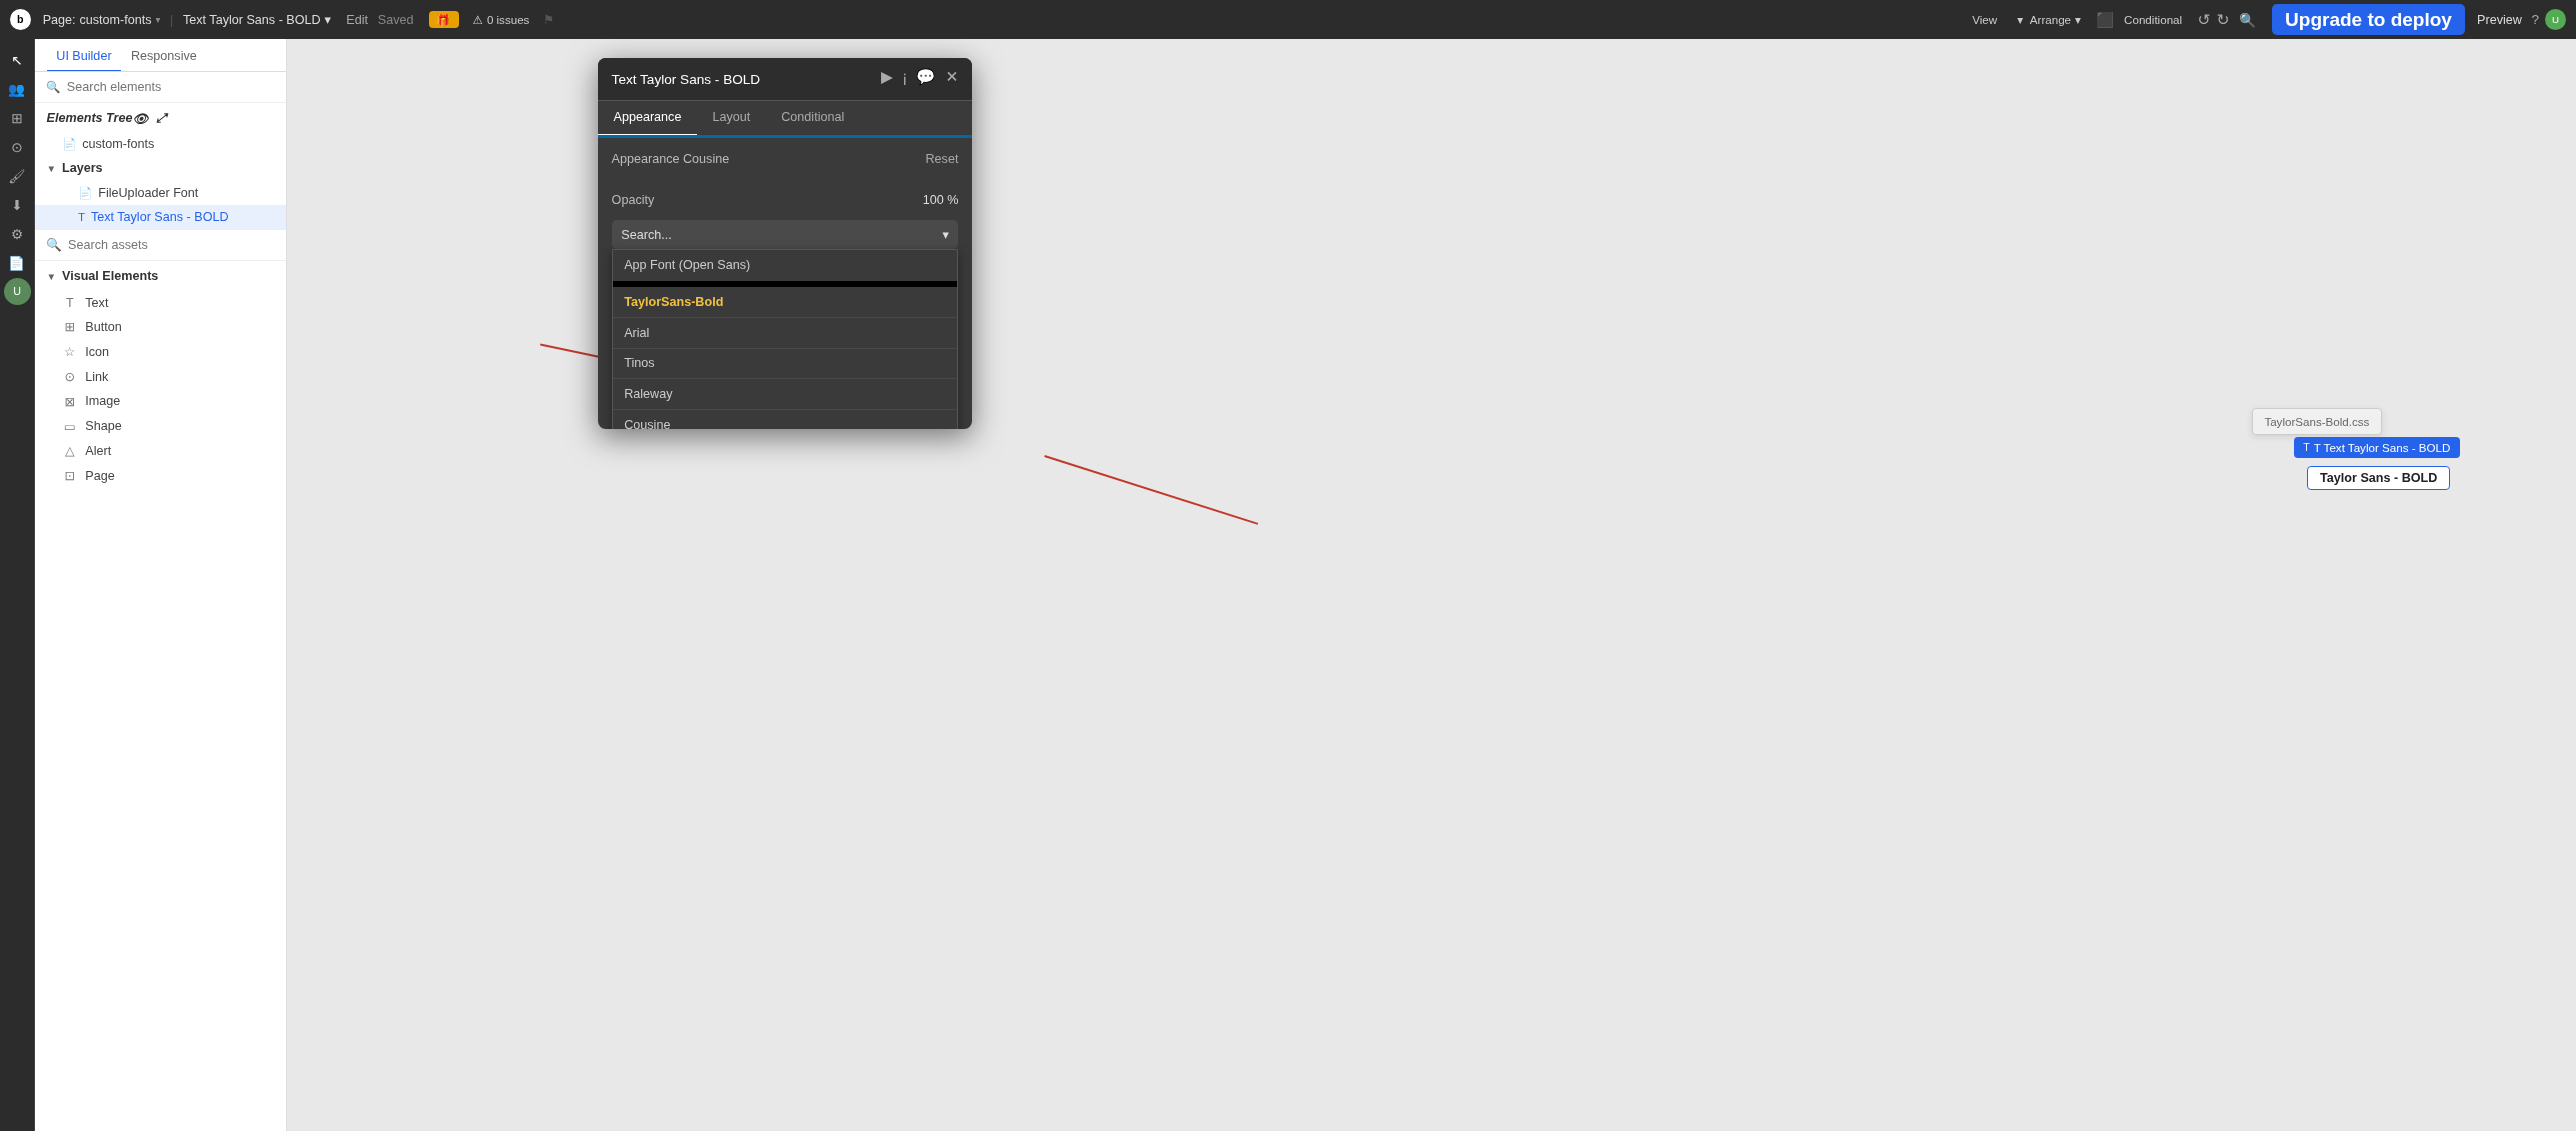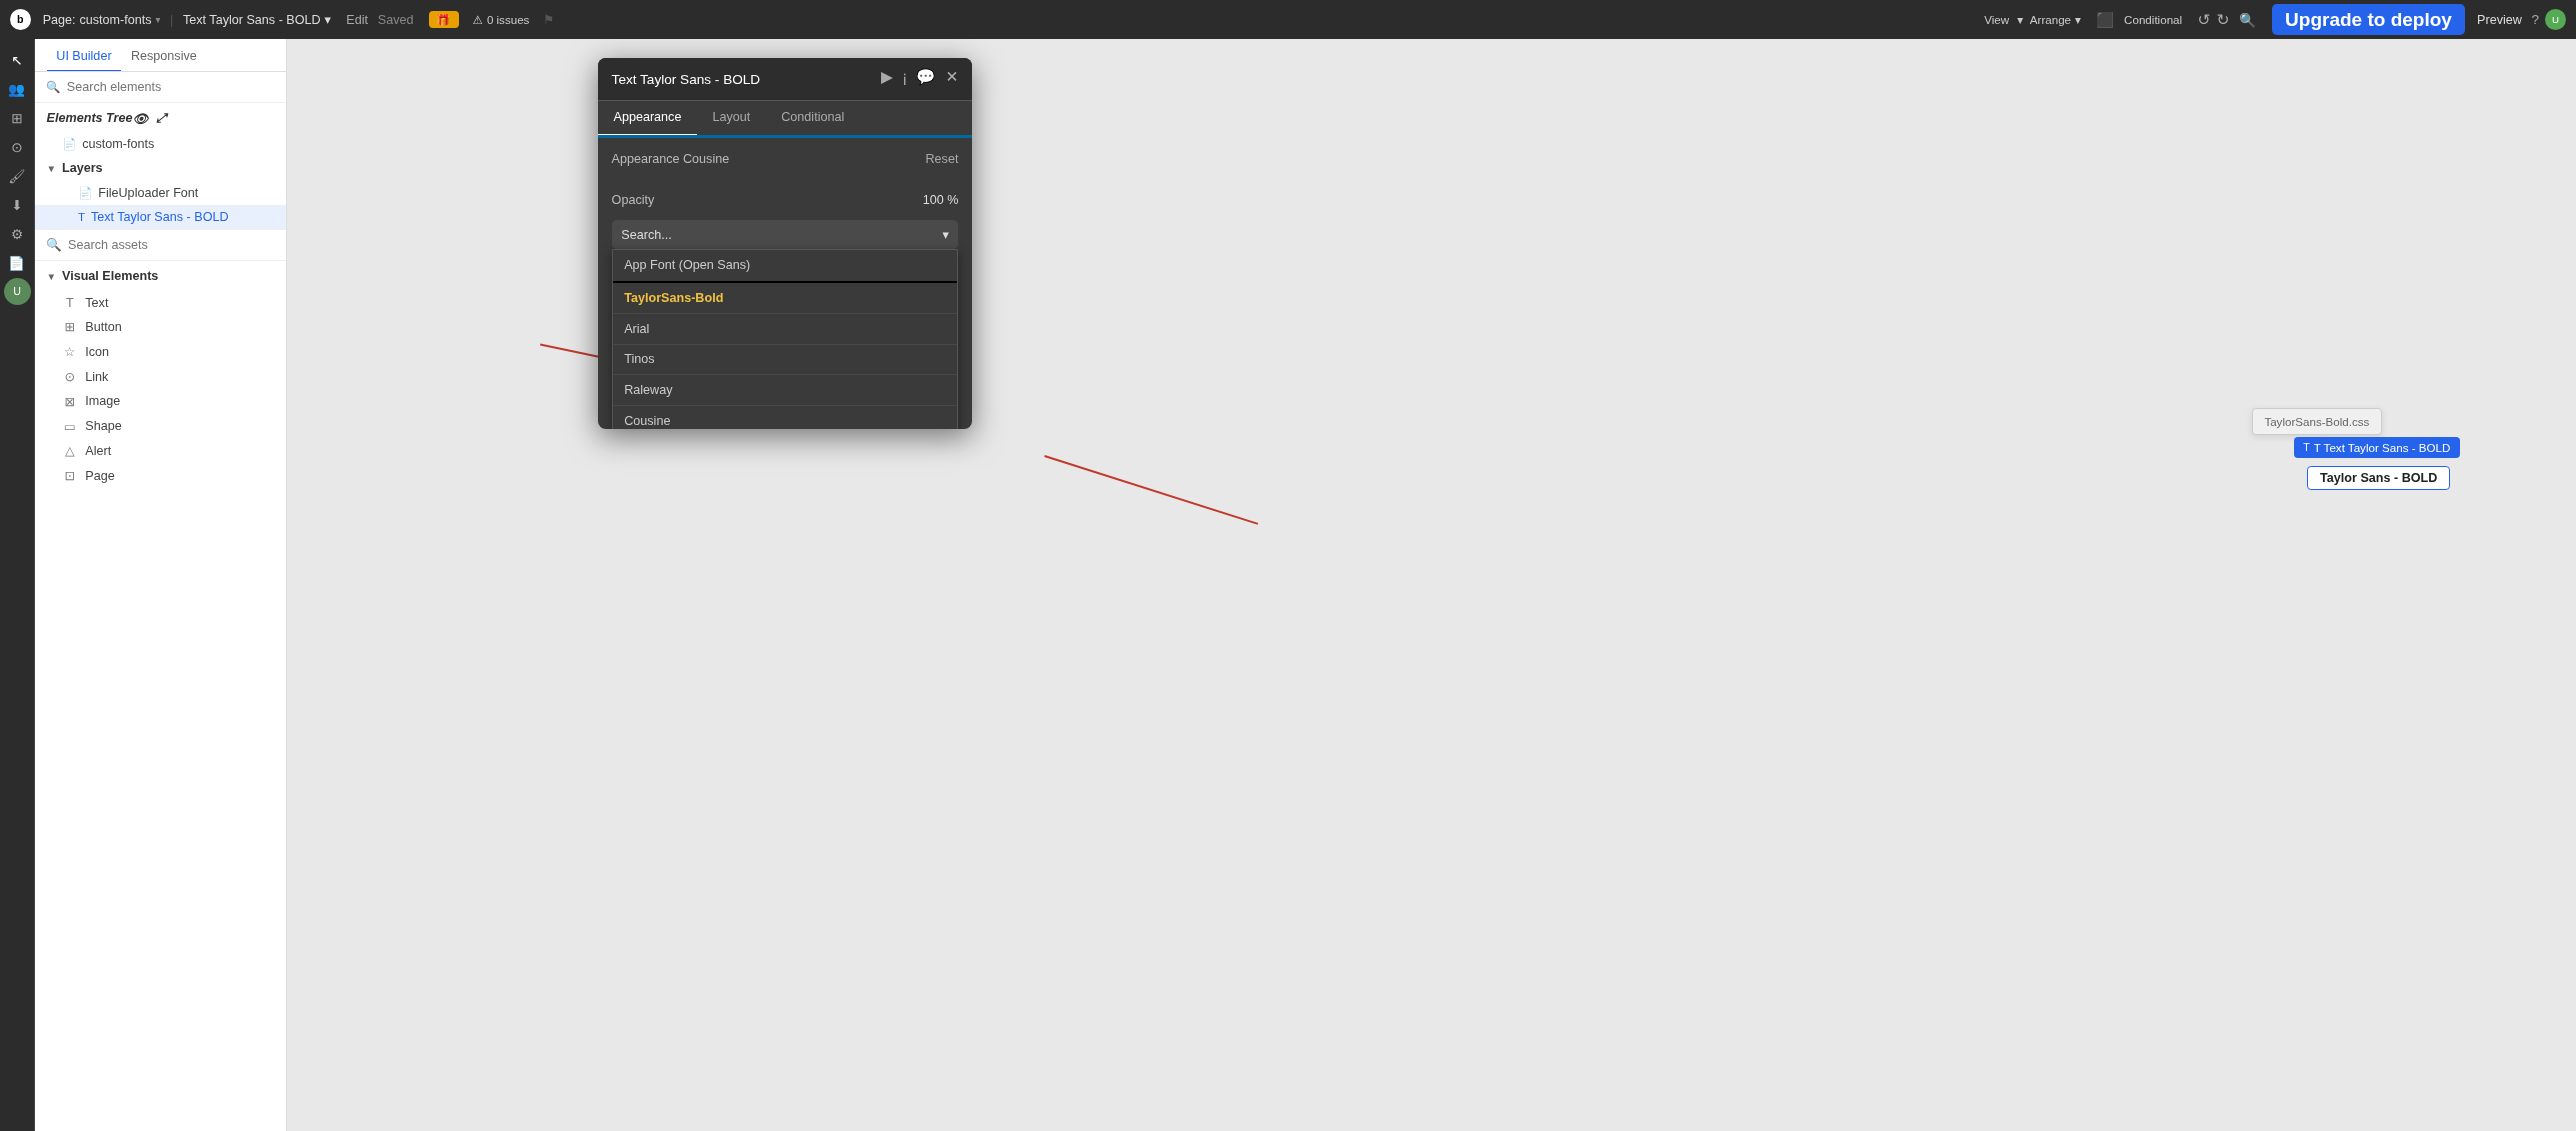--- a/index.html
+++ b/index.html
@@ -15,21 +15,21 @@
     .topbar-logo span { font-weight: bold; font-size: 10.7px; color: #000; }
     .topbar-page { display: flex; align-items: center; gap: 3.9px; font-size: 12.6px; color: #ddd; }
     .topbar-page .chevron { color: #888; font-size: 9.7px; }
     .topbar-sep { color: #555; margin: 0 3.9px; }
     .topbar-element { display: flex; align-items: center; gap: 3.9px; font-size: 12.6px; color: #ddd; }
     .topbar-edit { color: #aaa; margin-left: 9.7px; }
     .topbar-saved { color: #888; margin-left: 3.9px; }
     .topbar-gift { background: #e8a000; border-radius: 3.9px; padding: 1.9px 7.8px; color: white; font-size: 11.6px; display:flex; align-items:center; gap:2.9px; margin-left: 9.7px; }
     .topbar-issues { display:flex; align-items:center; gap:3.9px; color:#ccc; font-size:11.6px; margin-left:7.8px; }
     .topbar-spacer { flex:1; }
-    .topbar-view { display:flex; align-items:center; gap:8px; color:#ccc; font-size:11.6px; cursor:pointer; }
+    .topbar-view { display:flex; align-items:center; gap:20px; color:#ccc; font-size:11.6px; cursor:pointer; }
     .topbar-arrange { display:flex; align-items:center; gap:3.9px; color:#ccc; font-size:11.6px; cursor:pointer; }
     .topbar-components { display:flex; align-items:center; gap:3.9px; color:#ccc; font-size:11.6px; cursor:pointer; }
     .topbar-undo { color:#aaa; cursor:pointer; font-size:15.5px; }
     .topbar-search-icon { color:#aaa; cursor:pointer; font-size:13.6px; }
     .topbar-upgrade { background:#2563eb; color:white; padding:4.9px 13.6px; border-radius:4.9px; font-size:19px; font-weight:600; cursor:pointer; border:none; }
     .topbar-preview { color:#ddd; font-size:12.6px; cursor:pointer; margin-left:5.8px; }
     .topbar-help { color:#aaa; font-size:13.6px; cursor:pointer; margin-left:3.9px; }
     .topbar-user { width:21.4px; height:21.4px; border-radius:50%; background:#5a5; display:flex; align-items:center; justify-content:center; color:white; font-size:9.7px; cursor:pointer; }
 
     
@@ -125,21 +125,21 @@
     }
     .font-selector-dropdown {
       position:absolute; top:100%; left:0; right:0;
       background: #3a3a3a; border-radius:0 0 4.9px 4.9px;
       z-index:300; max-height:291px; overflow-y:auto;
       box-shadow: 0 3.9px 11.6px rgba(0,0,0,0.4);
       border: 1px solid #555;
     }
     .font-option { padding: 7.8px 11.6px; color:#ccc; font-size:12.6px; cursor:pointer; border-bottom:1px solid #484848; }
     .font-option.selected { color:#f0c040; font-weight:bold; }
-    .font-option.separator { border-bottom: 2px solid #000000; padding-bottom:9.7px; }
+    .font-option.separator { border-bottom: 6px solid #000000; padding-bottom:9.7px; }
 
     .text-style-row { display:flex; align-items:center; gap:7.8px; margin-bottom:13.6px; }
     .text-style-btn { width:31px; height:31px; display:flex; align-items:center; justify-content:center; background:#4a4a4a; border-radius:3.9px; cursor:pointer; color:#ddd; font-size:14.6px; border:none; }
     .letter-spacing-label { color:#bbb; font-size:12.6px; margin-bottom:5.8px; }
     .letter-spacing-row { display:flex; align-items:center; gap:7.8px; }
     .letter-spacing-input { background:#4a4a4a; border:none; border-radius:3.9px; padding: 5.8px 7.8px; color:#ddd; font-size:12.6px; width:58px; text-align:center; }
     .dropdown-arrow-btn { background:#4a4a4a; border:none; border-radius:3.9px; padding: 5.8px 7.8px; color:#ddd; cursor:pointer; }
 
     
     .roundness-label { color:#bbb; font-size:12.6px; margin-top:13.6px; }

